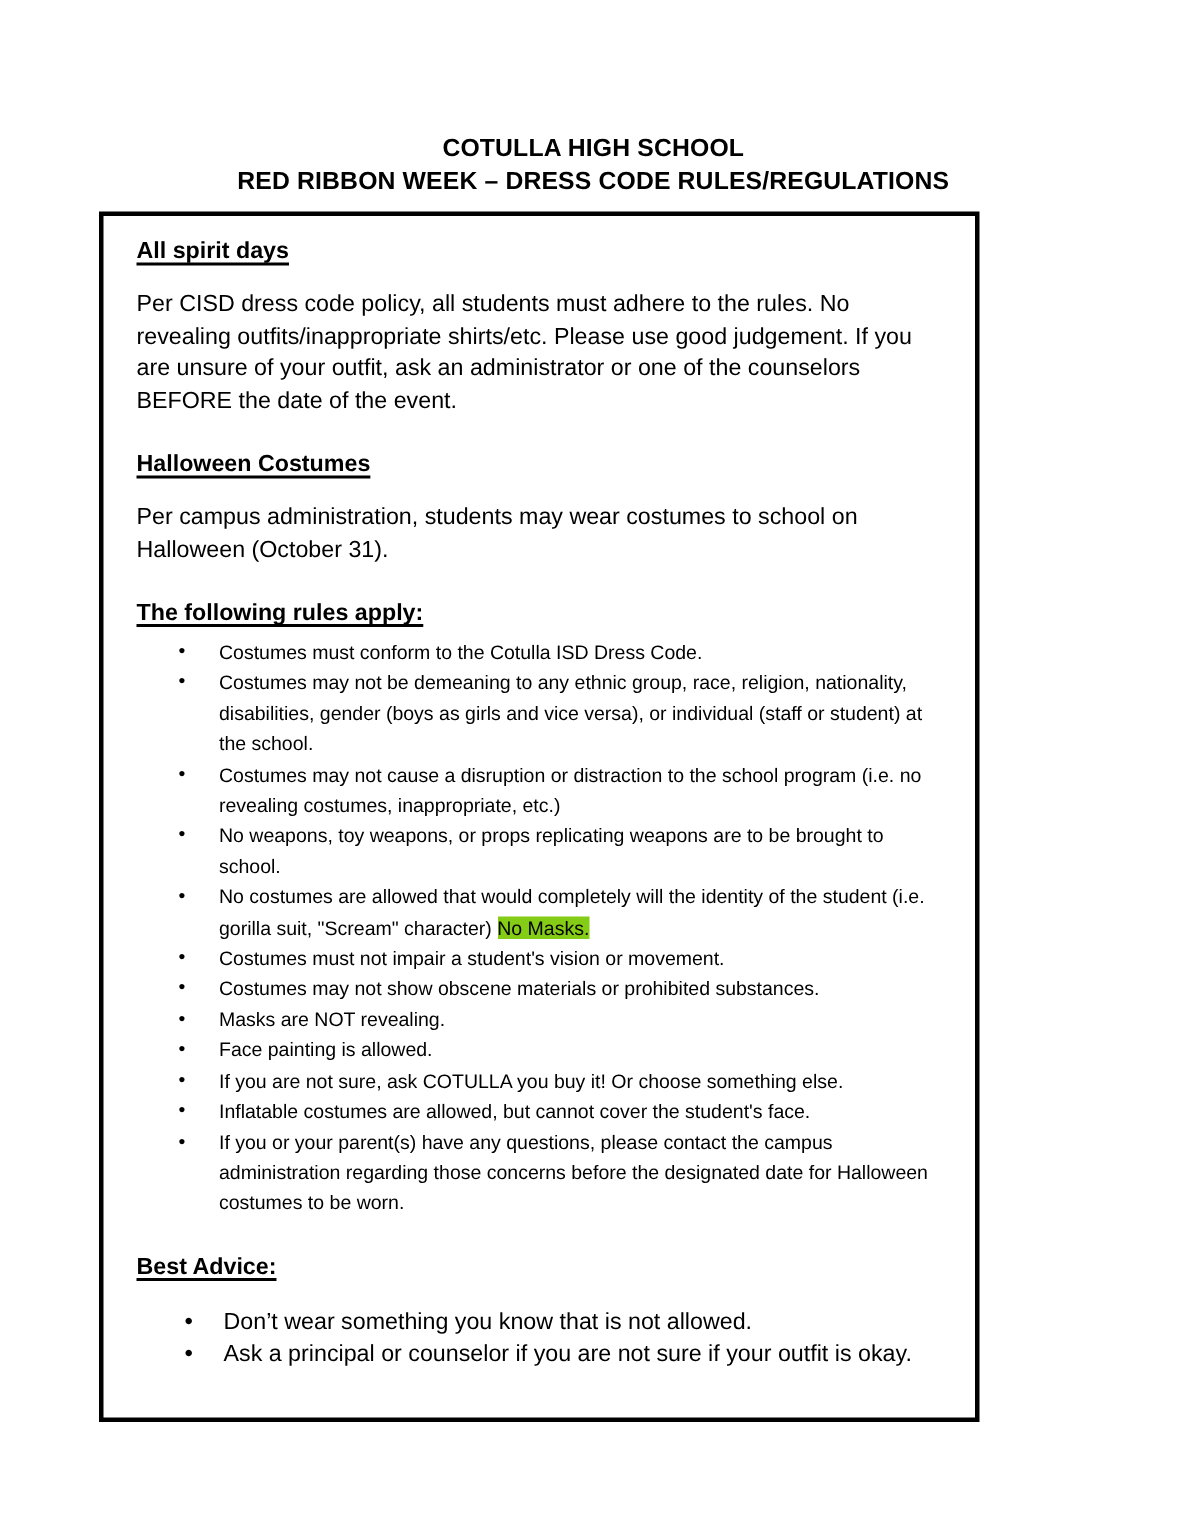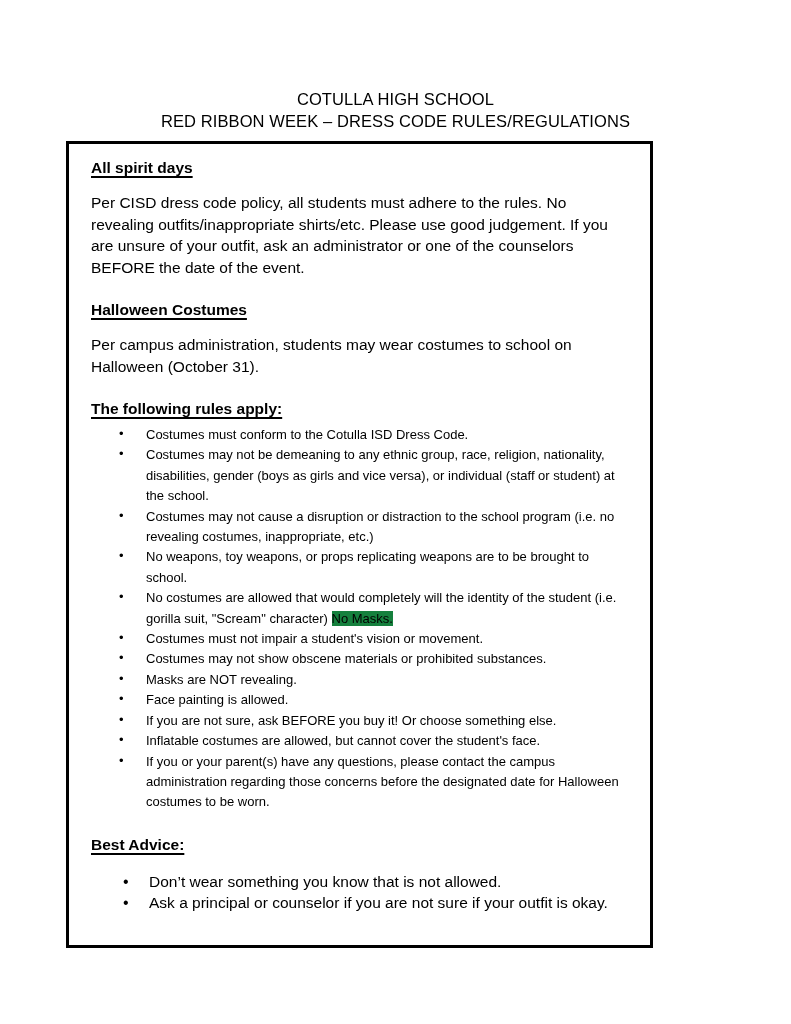--- a/index.html
+++ b/index.html
@@ -23,21 +23,21 @@
     box-sizing: border-box;
   }
 
   
   .doc-title {
     position: absolute;
     top: 88px;
     left: 0;
     width: 791px;
     text-align: center;
-    font-weight: normal;
+    font-weight: bold;
     font-size: 16.5px;
     line-height: 22px;
     letter-spacing: 0.1px;
   }
   .doc-title .line { display: block; }
 
   
   .content-box {
     position: absolute;
     left: 66px;
@@ -114,21 +114,21 @@
   ul.advice > li::before {
     content: "\2022";
     position: absolute;
     left: 32px;
     top: 0px;
     font-size: 16px;
     line-height: 21.5px;
   }
 
   .hl {
-    background-color: #15803d;
+    background-color: #84cc16;
   }
 </style>
 </head>
 <body>
 
 <div class="page">
 
   <div class="doc-title">
     <span class="line">COTULLA HIGH SCHOOL</span>
     <span class="line">RED RIBBON WEEK – DRESS CODE RULES/REGULATIONS</span>
@@ -162,21 +162,21 @@
       <ul class="rules">
         <li>Costumes must conform to the Cotulla ISD Dress Code.</li>
         <li>Costumes may not be demeaning to any ethnic group, race, religion, nationality, disabilities, gender (boys as girls and vice versa), or individual (staff or student) at the school.</li>
         <li>Costumes may not cause a disruption or distraction to the school program (i.e. no revealing costumes, inappropriate, etc.)</li>
         <li>No weapons, toy weapons, or props replicating weapons are to be brought to school.</li>
         <li><span>No costumes are allowed that would completely will the identity of the student (i.e. gorilla suit, "Scream" character) </span><span class="hl">No Masks.</span></li>
         <li>Costumes must not impair a student's vision or movement.</li>
         <li>Costumes may not show obscene materials or prohibited substances.</li>
         <li>Masks are NOT revealing.</li>
         <li>Face painting is allowed.</li>
-        <li>If you are not sure, ask BEFORE you buy it! Or choose something else.</li>
+        <li>If you are not sure, ask COTULLA you buy it! Or choose something else.</li>
         <li>Inflatable costumes are allowed, but cannot cover the student's face.</li>
         <li>If you or your parent(s) have any questions, please contact the campus administration regarding those concerns before the designated date for Halloween costumes to be worn.</li>
       </ul>
     </div>
 
     <div class="gap-lg"></div>
 
     <div class="section">
       <div class="heading-wrap">
         <h2 class="section-heading">Best Advice:</h2>

